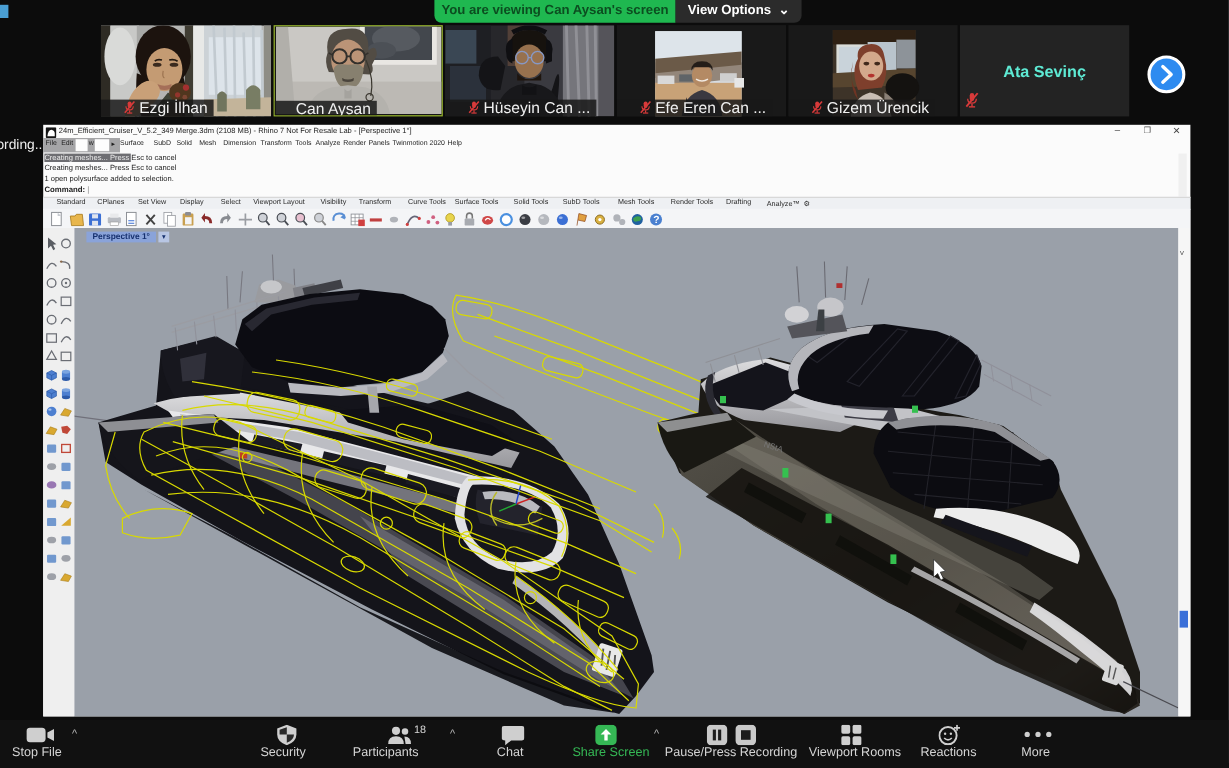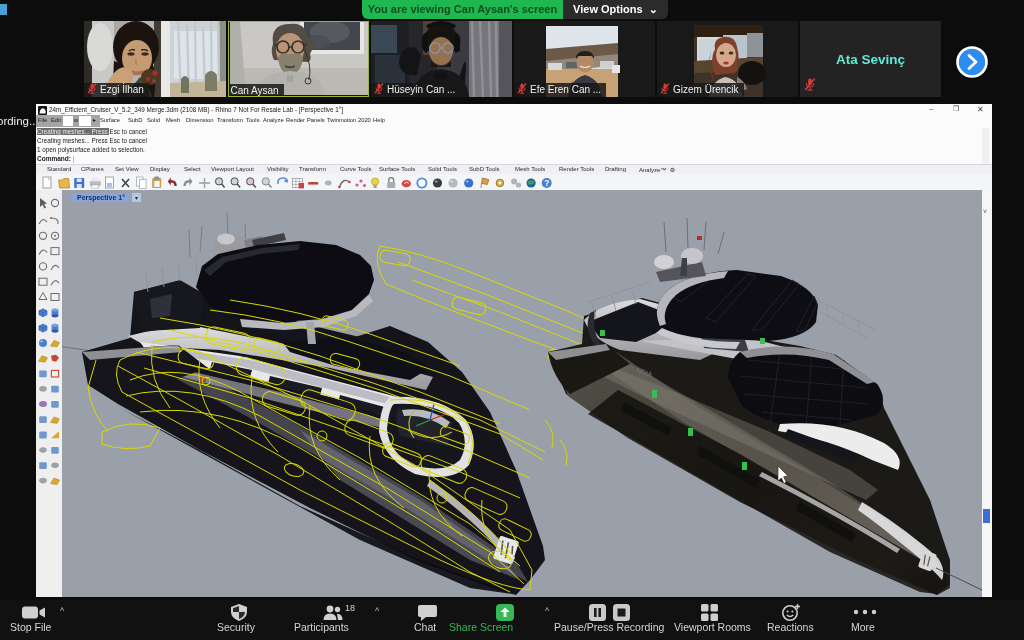--- a/index.html
+++ b/index.html
@@ -4,21 +4,21 @@
 <style>
   html,body{margin:0;padding:0;}
   body{width:1024px;height:640px;background:#0c0c0c;font-family:"Liberation Sans",sans-serif;overflow:hidden;position:relative;}
   .abs{position:absolute;}
   
   #banner-green{left:362px;top:0;width:201px;height:19px;background:#1fb850;color:#0c4d20;font-weight:bold;font-size:11px;line-height:19px;text-align:center;border-radius:0 0 0 6px;}
   #banner-dark{left:563px;top:0;width:105px;height:19px;background:#2b2b2b;color:#fff;font-weight:bold;font-size:11px;line-height:19px;text-align:center;border-radius:0 0 6px 0;}
   #corner-blue{left:0;top:4px;width:7px;height:11px;background:#4a9fd4;}
   
   .tile{top:21px;height:76px;overflow:hidden;background:#161616;}
-  .label{position:absolute;left:0;bottom:0;background:rgba(25,25,25,0.85);color:#f0f0f0;font-size:10px;line-height:14px;height:14px;padding:0 5px 0 3px;white-space:nowrap;}
+  .label{position:absolute;left:0;bottom:0;background:rgba(25,25,25,0.85);color:#f0f0f0;font-size:13px;line-height:14px;height:14px;padding:0 5px 0 19px;white-space:nowrap;}
   .label .mic{display:inline-block;vertical-align:-1px;margin-right:3px;}
   
   #rhino{left:36px;top:104px;width:956px;height:493px;background:#fbfbfb;}
   .rtext{position:absolute;color:#1a1a1a;white-space:nowrap;}
   
   #bottombar{left:0;top:600px;width:1024px;height:40px;background:#111111;}
   .bitem{position:absolute;color:#d5d5d5;font-size:10.5px;white-space:nowrap;}
 </style>
 </head>
 <body>
@@ -632,21 +632,21 @@
  <svg style="position:absolute;left:418px;top:5px;" width="19" height="16" viewBox="0 0 19 16">
   <path d="M2 0 L17 0 Q19 0 19 2 L19 10 Q19 12 17 12 L8 12 L3 16 L3 12 Q0 12 0 10 L0 2 Q0 0 2 0 Z" fill="#cfcfcf"></path>
  </svg>
  <div class="bitem" style="left:414px;top:21px;">Chat</div>
 
  <svg style="position:absolute;left:496px;top:4px;" width="18" height="17" viewBox="0 0 18 17">
   <rect x="0" y="0" width="18" height="17" rx="4" fill="#35b855"></rect>
   <path d="M9 3.5 L13.5 8 L10.4 8 L10.4 13 L7.6 13 L7.6 8 L4.5 8 Z" fill="#fff"></path>
  </svg>
  <div class="bitem" style="left:545px;top:6px;color:#bbb;font-size:9px;">^</div>
- <div class="bitem" style="left:449px;top:21px;color:#35b855;">Share Screen</div>
+ <div class="bitem" style="left:477px;top:21px;color:#35b855;">Share Screen</div>
 
  <svg style="position:absolute;left:589px;top:4px;" width="42" height="17" viewBox="0 0 42 17">
   <rect x="0" y="0" width="17" height="17" rx="3.5" fill="#c9c9c9"></rect>
   <rect x="5" y="4" width="2.6" height="9" fill="#1c1c1c"></rect>
   <rect x="9.4" y="4" width="2.6" height="9" fill="#1c1c1c"></rect>
   <rect x="24" y="0" width="17" height="17" rx="3.5" fill="#c9c9c9"></rect>
   <rect x="28.5" y="4.5" width="8" height="8" fill="#1c1c1c"></rect>
  </svg>
  <div class="bitem" style="left:554px;top:21px;">Pause/Press Recording</div>
 

